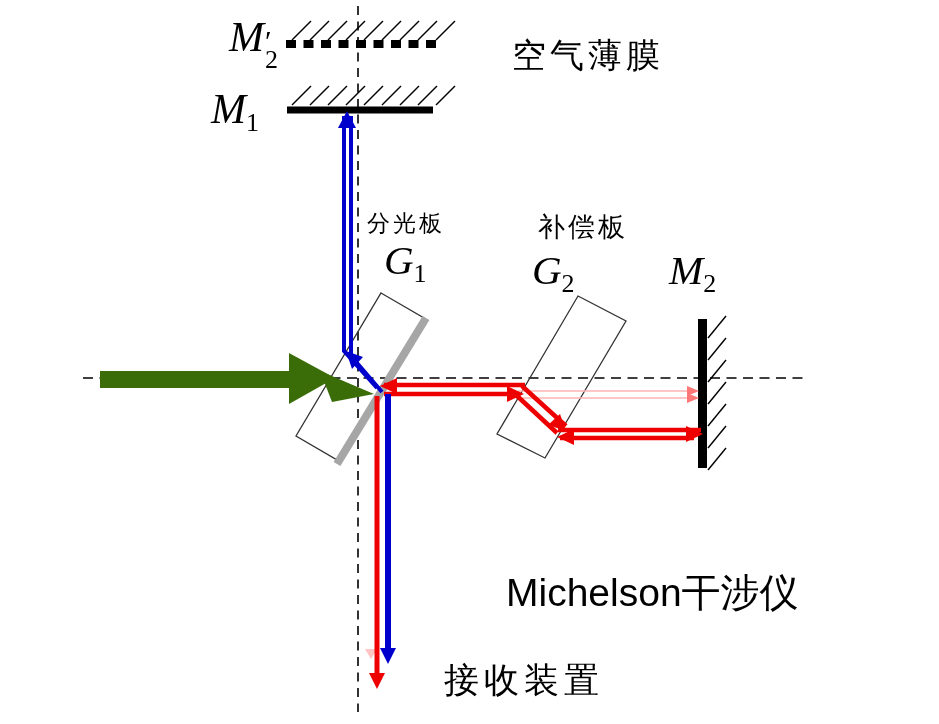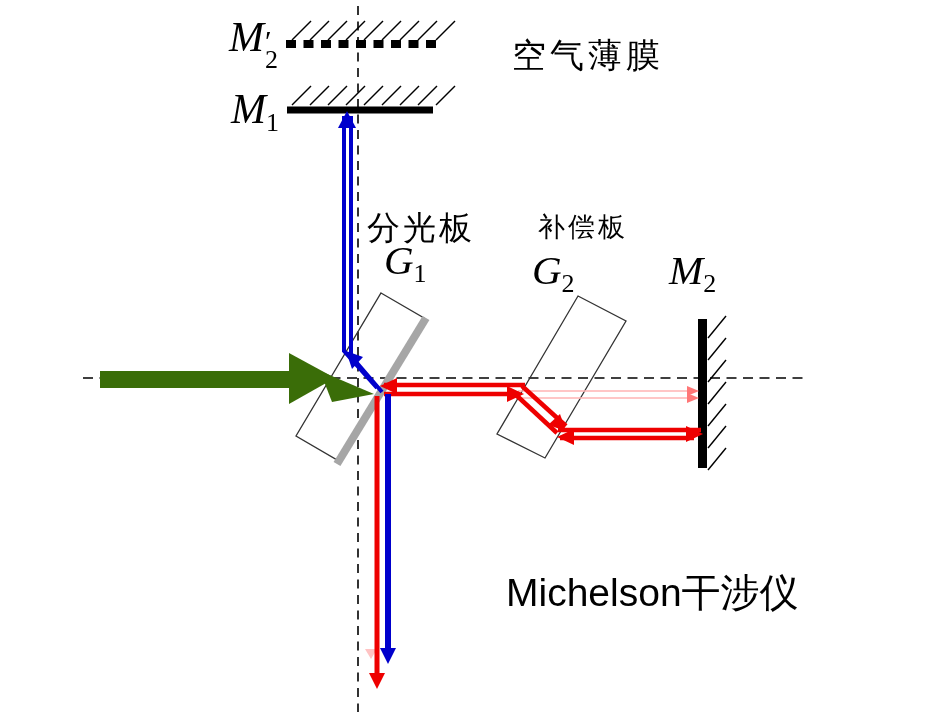--- a/index.html
+++ b/index.html
@@ -10,22 +10,22 @@
   .serif{font-family:"Liberation Serif", serif;}
   .sans{font-family:Liberation Sans, sans-serif;}
   .ital{font-style:italic;}
   .lbl sub{font-size:26px;font-style:normal;line-height:0;vertical-align:-8px;}
   
   .m2v{left:229px;top:16px;font-size:42px;}
   .stack{display:inline-flex;flex-direction:column;align-items:flex-start;margin-left:1px;}
   .stack .prime{font-size:30px;line-height:16px;font-style:normal;}
   .stack .s2{font-size:26px;line-height:22px;font-style:normal;}
   .airfilm{left:481px;top:39px;font-size:34px;letter-spacing:4px;margin-left:31px;}
-  .m1{left:231px;top:88px;font-size:42px;}
-  .splitname{left:367px;top:212px;font-size:33px;letter-spacing:3px;}
+  .m1{left:211px;top:88px;font-size:42px;}
+  .splitname{left:367px;top:212px;font-size:23px;letter-spacing:3px;}
   .g1{left:384px;top:240px;font-size:41px;}
   .compname{left:538px;top:214px;font-size:27px;letter-spacing:3px;text-align:right;}
   .g2{left:532px;top:250px;font-size:41px;}
   .m2{left:669px;top:250px;font-size:41px;}
   .caption{left:506px;top:573px;font-size:39px;}
   .receiver{left:444px;top:663px;font-size:35px;letter-spacing:5px;}
   
   .ink{stroke:var(--ink-black,#000);}
   .hatch{stroke:var(--ink-black,#111);stroke-width:1.4;}
   .outline{stroke:#333;fill:none;stroke-width:1.3;}
@@ -166,14 +166,15 @@
   <div class="lbl serif ital g2">
     <span>G</span><sub>2</sub>
   </div>
 
   <div class="lbl serif ital m2">
     <span>M</span><sub>2</sub>
   </div>
 
   <div class="lbl sans caption">Michelson干涉仪</div>
 
+  <div class="lbl serif receiver">接收装置</div>
 
 </div>
 
 </body></html>

